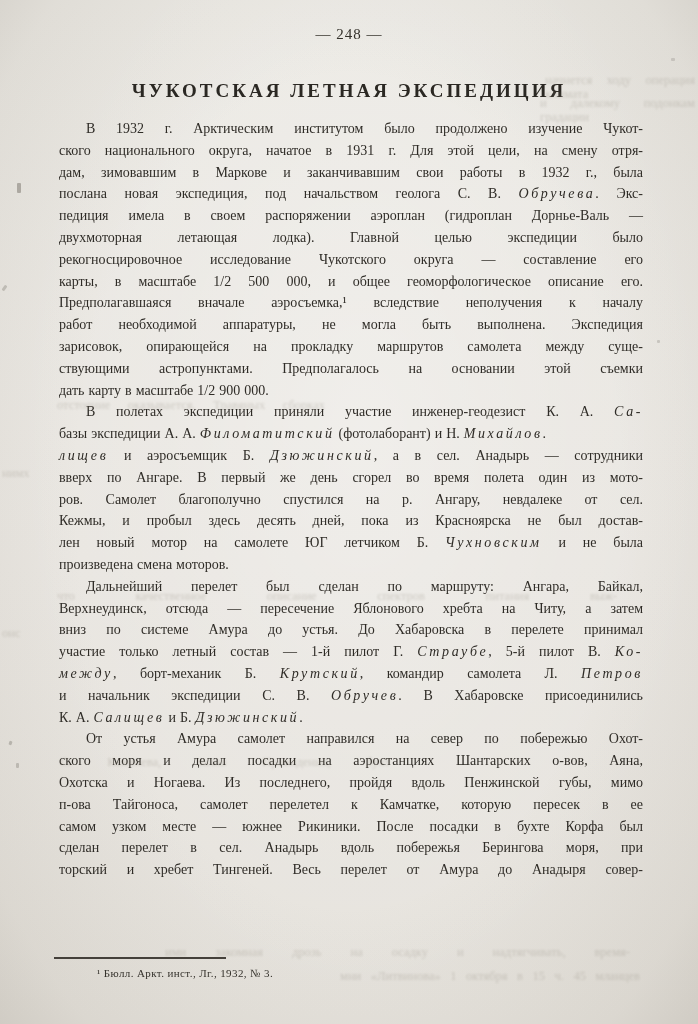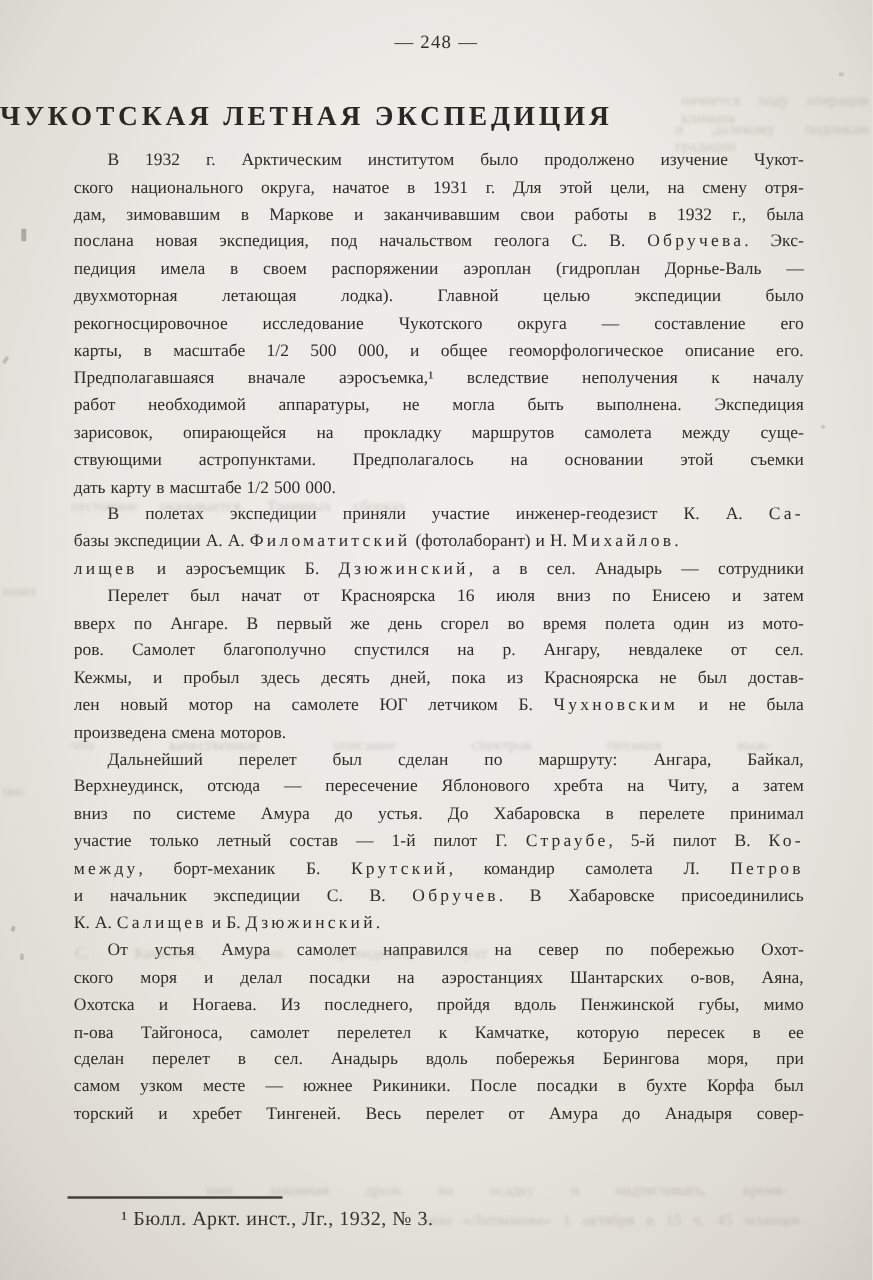--- a/index.html
+++ b/index.html
@@ -21,42 +21,42 @@
   .vignette{
     position:absolute;inset:0;pointer-events:none;
     background:radial-gradient(ellipse at 50% 48%, rgba(0,0,0,0) 55%, rgba(120,110,92,0.10) 88%, rgba(110,100,84,0.18) 100%);
   }
   .page-number{
     position:absolute;top:26px;left:0;width:100%;
     text-align:center;font-size:15px;letter-spacing:1px;color:#33302a;
   }
   .title{
     position:absolute;top:80px;left:0;width:100%;margin:0;
-    text-align:left;font-size:22px;font-weight:bold;
+    text-align:center;font-size:19px;font-weight:bold;
     letter-spacing:3px;color:#2b2823;font-family:Liberation Serif, serif;
   }
   .body-text{
     position:absolute;left:59px;top:118px;width:584px;
     font-size:14px;line-height:21.8px;
   }
   .line{
     text-align:justify;
     text-align-last:justify;
     word-spacing:0.5px;
   }
   .line.noj{text-align-last:left;}
   .line.indent{text-indent:27px;}
-  .sp{letter-spacing:2.6px;}
+  .sp{letter-spacing:2.6px;font-style:italic;}
   .footnote-rule{
     position:absolute;left:54px;top:957px;width:172px;height:1.5px;
     background:#44403a;
   }
   .footnote{
     position:absolute;left:97px;top:967px;
-    font-size:16px;color:#35322c;letter-spacing:0.4px;
+    font-size:11px;color:#35322c;letter-spacing:0.4px;
   }
   .bleed{
     position:absolute;
     color:#8f897d;
     opacity:0.32;
     filter:blur(1.1px);
     font-size:12.5px;
     line-height:14px;
     text-align:justify;
     text-align-last:justify;
@@ -87,51 +87,50 @@
         <div class="line">дам, зимовавшим в Маркове и заканчивавшим свои работы в 1932 г., была</div>
         <div class="line"><span>послана новая экспедиция, под начальством геолога С. В. </span><span class="sp">Обручева</span><span>. Экс-</span></div>
         <div class="line">педиция имела в своем распоряжении аэроплан (гидроплан Дорнье-Валь —</div>
         <div class="line">двухмоторная летающая лодка). Главной целью экспедиции было</div>
         <div class="line">рекогносцировочное исследование Чукотского округа — составление его</div>
         <div class="line">карты, в масштабе 1/2 500 000, и общее геоморфологическое описание его.</div>
         <div class="line">Предполагавшаяся вначале аэросъемка,¹ вследствие неполучения к началу</div>
         <div class="line">работ необходимой аппаратуры, не могла быть выполнена. Экспедиция</div>
         <div class="line">зарисовок, опирающейся на прокладку маршрутов самолета между суще-</div>
         <div class="line">ствующими астропунктами. Предполагалось на основании этой съемки</div>
-        <div class="line noj">дать карту в масштабе 1/2 500 000.</div>
+        <div class="line noj">дать карту в масштабе 1/2 900 000.</div>
       </div>
       <div>
         <div class="line indent"><span>В полетах экспедиции приняли участие инженер-геодезист К. А. </span><span class="sp">Са-</span></div>
         <div class="line noj"><span>базы экспедиции А. А. </span><span class="sp">Филоматитский</span><span> (фотолаборант) и Н. </span><span class="sp">Михайлов</span><span>.</span></div>
         <div class="line"><span class="sp">лищев</span><span> и аэросъемщик Б. </span><span class="sp">Дзюжинский</span><span>, а в сел. Анадырь — сотрудники</span></div>
       </div>
       <div>
-        <div class="line indent">Перелет был начат от Красноярска 16 июля вниз по Енисею и затем</div>
         <div class="line">вверх по Ангаре. В первый же день сгорел во время полета один из мото-</div>
         <div class="line">ров. Самолет благополучно спустился на р. Ангару, невдалеке от сел.</div>
         <div class="line">Кежмы, и пробыл здесь десять дней, пока из Красноярска не был достав-</div>
         <div class="line"><span>лен новый мотор на самолете ЮГ летчиком Б. </span><span class="sp">Чухновским</span><span> и не была</span></div>
         <div class="line noj">произведена смена моторов.</div>
       </div>
       <div>
         <div class="line indent">Дальнейший перелет был сделан по маршруту: Ангара, Байкал,</div>
         <div class="line">Верхнеудинск, отсюда — пересечение Яблонового хребта на Читу, а затем</div>
         <div class="line">вниз по системе Амура до устья. До Хабаровска в перелете принимал</div>
         <div class="line"><span>участие только летный состав — 1-й пилот Г. </span><span class="sp">Страубе</span><span>, 5-й пилот В. </span><span class="sp">Ко-</span></div>
         <div class="line"><span class="sp">между</span><span>, борт-механик Б. </span><span class="sp">Крутский</span><span>, командир самолета Л. </span><span class="sp">Петров</span></div>
         <div class="line"><span>и начальник экспедиции С. В. </span><span class="sp">Обручев</span><span>. В Хабаровске присоединились</span></div>
         <div class="line noj"><span>К. А. </span><span class="sp">Салищев</span><span> и Б. </span><span class="sp">Дзюжинский</span><span>.</span></div>
       </div>
       <div>
         <div class="line indent">От устья Амура самолет направился на север по побережью Охот-</div>
         <div class="line">ского моря и делал посадки на аэростанциях Шантарских о-вов, Аяна,</div>
         <div class="line">Охотска и Ногаева. Из последнего, пройдя вдоль Пенжинской губы, мимо</div>
         <div class="line">п-ова Тайгоноса, самолет перелетел к Камчатке, которую пересек в ее</div>
+        <div class="line">самом узком месте — южнее Рикиники. После посадки в бухте Корфа был</div>
         <div class="line">сделан перелет в сел. Анадырь вдоль побережья Берингова моря, при</div>
-        <div class="line">самом узком месте — южнее Рикиники. После посадки в бухте Корфа был</div>
         <div class="line">торский и хребет Тингеней. Весь перелет от Амура до Анадыря совер-</div>
       </div>
     </div>
 
   <div class="footnote-rule"></div>
   <div class="footnote">¹ Бюлл. Аркт. инст., Лг., 1932, № 3.</div>
 
   <div id="bleed-layer">
       <div class="bleed" style="left: 545px; top: 73px; width: 150px;">начнется ходу операция климата</div>
       <div class="bleed" style="left: 540px; top: 96px; width: 155px;">и далекому подонкам градации</div>

